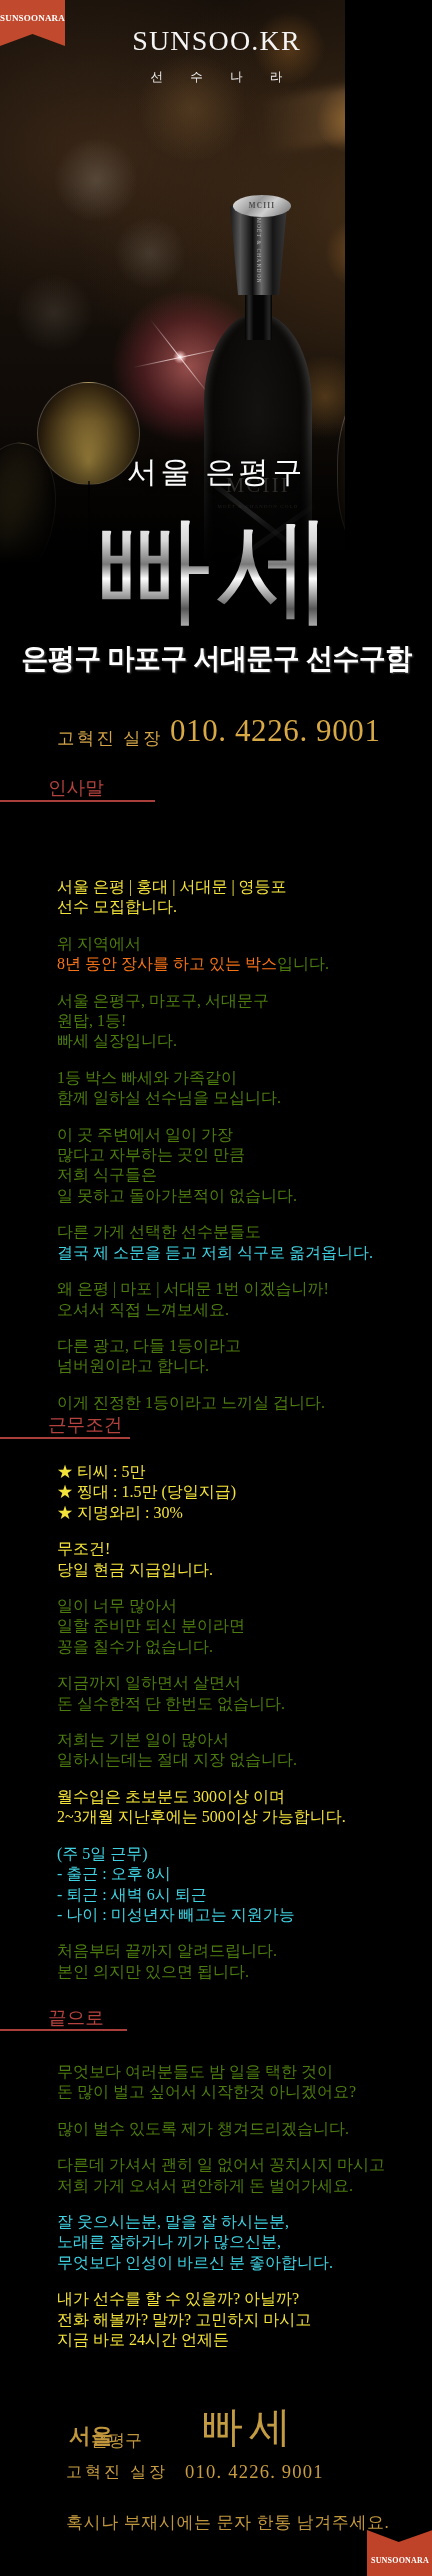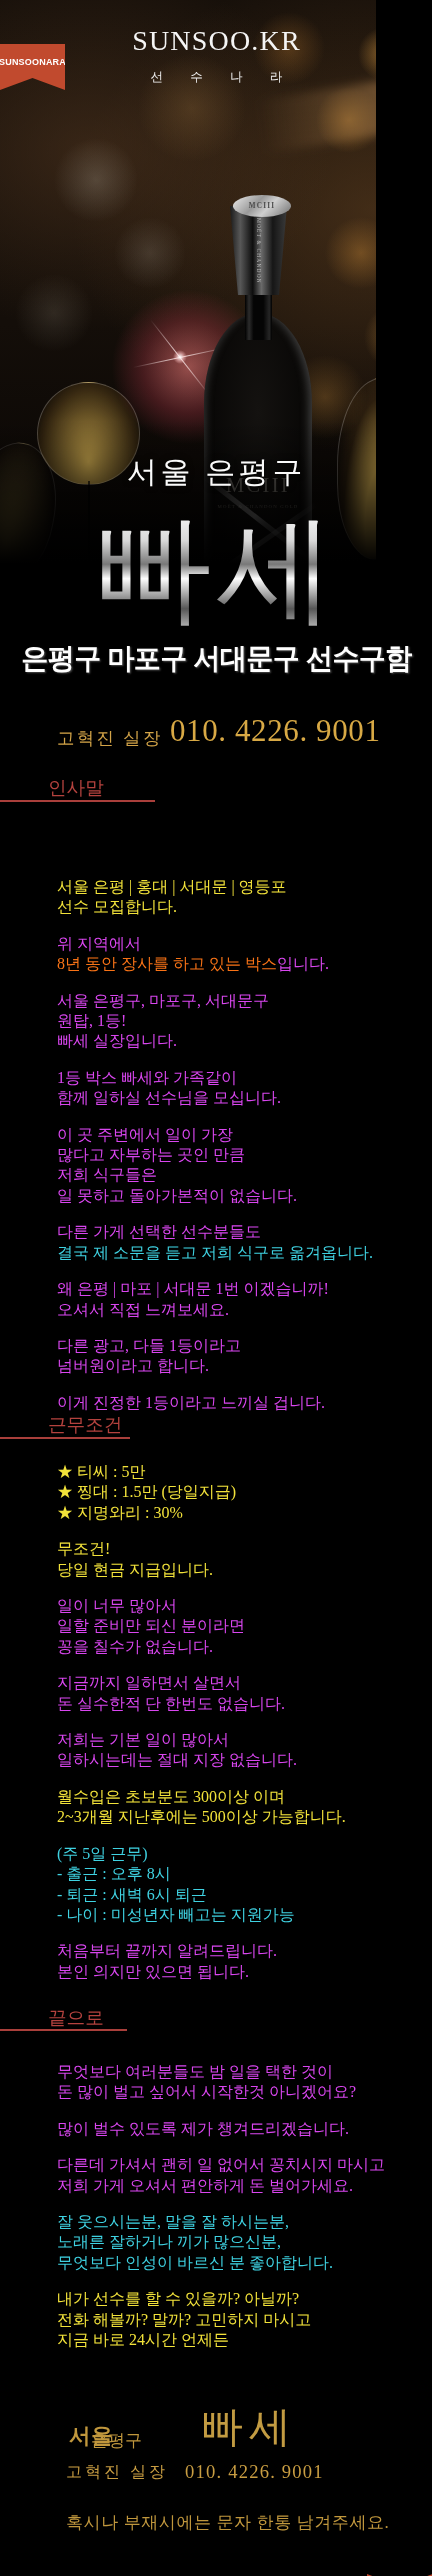--- a/index.html
+++ b/index.html
@@ -1,19 +1,19 @@
 <!DOCTYPE html>
 <html style="font-size:9.6px"><head>
 <meta charset="utf-8">
 <style>
   html,body{margin:0;padding:0;background:#000;}
   .page{position:relative;width:433px;height:2576px;background:#000;overflow:hidden;
         font-family:"Liberation Serif","DejaVu Serif",serif;}
   
-  .hero-photo{position:absolute;left:0;top:0;width:376px;height:589px;overflow:hidden;
+  .hero-photo{position:absolute;left:0;top:0;width:345px;height:589px;overflow:hidden;
     background:
       radial-gradient(circle at 385px 54px, rgba(240,170,70,.5) 0, transparent 27px),
       radial-gradient(circle at 349px 120px, rgba(230,160,60,.4) 0, transparent 33px),
       radial-gradient(circle at 409px 180px, rgba(240,180,80,.45) 0, transparent 30px),
       radial-gradient(circle at 361px 253px, rgba(220,150,60,.35) 0, transparent 36px),
       radial-gradient(circle at 397px 337px, rgba(235,170,75,.4) 0, transparent 33px),
       radial-gradient(circle at 325px 397px, rgba(200,140,60,.3) 0, transparent 42px),
       radial-gradient(circle at 289px 48px, rgba(200,130,50,.3) 0, transparent 36px),
       radial-gradient(circle at 96px 180px, rgba(220,215,200,.2) 0, transparent 42px),
       radial-gradient(circle at 150px 253px, rgba(210,200,185,.16) 0, transparent 36px),
@@ -62,21 +62,21 @@
   .star-ray{position:absolute;left:132px;top:357px;width:96px;height:1.2px;
     background:linear-gradient(90deg,transparent,rgba(255,240,240,.9),transparent);}
   .star-ray.r2{transform:rotate(52deg);}
   .star-ray.r1{transform:rotate(-12deg);}
   .star-core{position:absolute;left:173px;top:350px;width:14.4px;height:14.4px;
     background:radial-gradient(circle,#fff, rgba(255,200,200,.5) 40%, transparent 70%);}
   .hero-fade{position:absolute;left:0;top:421px;width:433px;height:174px;
     background:linear-gradient(180deg, rgba(0,0,0,0), #000 82%);}
   
   .ribbon{position:absolute;display:flex;align-items:center;justify-content:center;
-    font-family:Liberation Sans, sans-serif;font-weight:bold;color:#fff;margin-top:44px;}
+    font-family:Liberation Serif, serif;font-weight:bold;color:#fff;}
   .ribbon-top{left:0;top:0;width:65px;height:46px;background:#c14a2e;
     clip-path:polygon(0 0,100% 0,100% 100%,50% 74%,0 100%);}
   .ribbon-top span{font-size:9px;margin-bottom:10.8px;letter-spacing:0.2px;}
   .ribbon-bottom{left:367px;top:2530px;width:66px;height:46px;background:#bf4328;
     clip-path:polygon(0 0,48% 26%,100% 0,100% 100%,0 100%);}
   .ribbon-bottom span{font-size:8px;margin-top:15.6px;letter-spacing:0.2px;}
   
   .site-title{position:absolute;left:0;right:0;top:25px;text-align:center;
     font-size:28px;color:#f5f5f5;letter-spacing:1.2px;}
   .site-subtitle{position:absolute;left:0;right:0;top:69px;text-align:center;
@@ -95,21 +95,21 @@
   
   .sec-title{position:absolute;left:48px;margin:0;font-weight:400;font-size:18.6px;color:#b4423e;}
   .sec-rule{position:absolute;left:0;height:1.8px;background:#a93f3b;}
   #t-greeting{top:775px;} #r-greeting{top:800px;width:155px;}
   #t-work{top:1412px;}     #r-work{top:1437px;width:130px;}
   #t-final{top:2005px;}    #r-final{top:2029px;width:127px;}
   .paras{position:absolute;left:57px;width:367px;font-size:16px;line-height:20.4px;}
   #p-greeting{top:877px;} #p-work{top:1462px;} #p-final{top:2062px;}
   .para{margin:0 0 16px 0;}
   .line{display:block;}
-  .c-white{color:#d946ef;} .c-yellow{color:#f2e23a;} .c-green{color:#f97316;}
+  .c-white{color:#4d7c0f;} .c-yellow{color:#f2e23a;} .c-green{color:#f97316;}
   .c-cyan{color:#3fd2e2;}
   
   .f-logo-city{position:absolute;left:69px;top:2421px;font-family:"Liberation Sans",sans-serif;
     font-weight:800;font-size:21.6px;color:#c0973d;letter-spacing:0.6px;}
   .f-logo-district{position:absolute;left:91px;top:2429px;font-family:"Liberation Sans",sans-serif;
     font-weight:400;font-size:17px;color:#c0973d;}
   .f-logo-club{position:absolute;left:201px;top:2399px;font-size:42px;color:#c29b42;letter-spacing:6px;}
   .f-manager{position:absolute;left:66px;top:2462px;font-size:16px;color:#c89d42;letter-spacing:3px;}
   .f-phone{position:absolute;left:185px;top:2461px;font-size:18.6px;color:#c89d42;letter-spacing:1.2px;}
   .f-note{position:absolute;left:66px;top:2511px;font-size:17px;color:#c0973d;letter-spacing:0.6px;}

